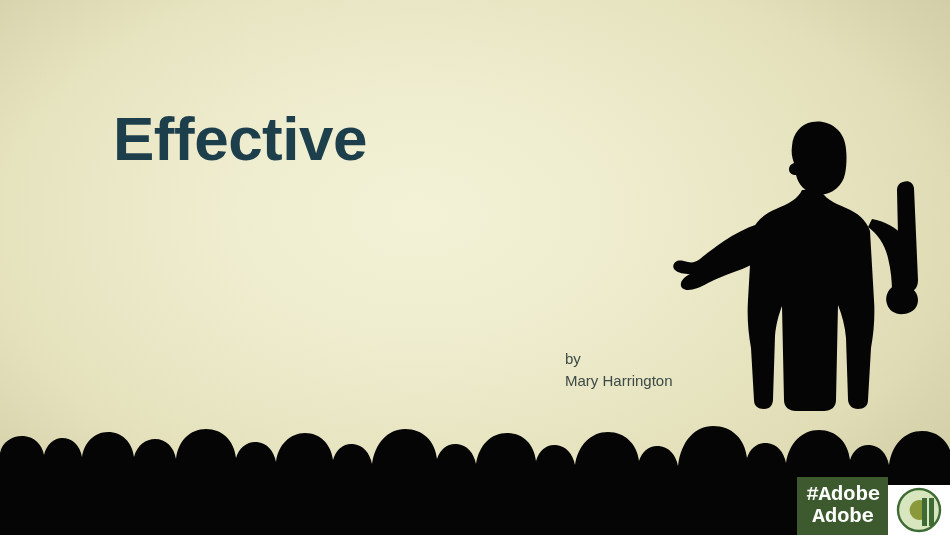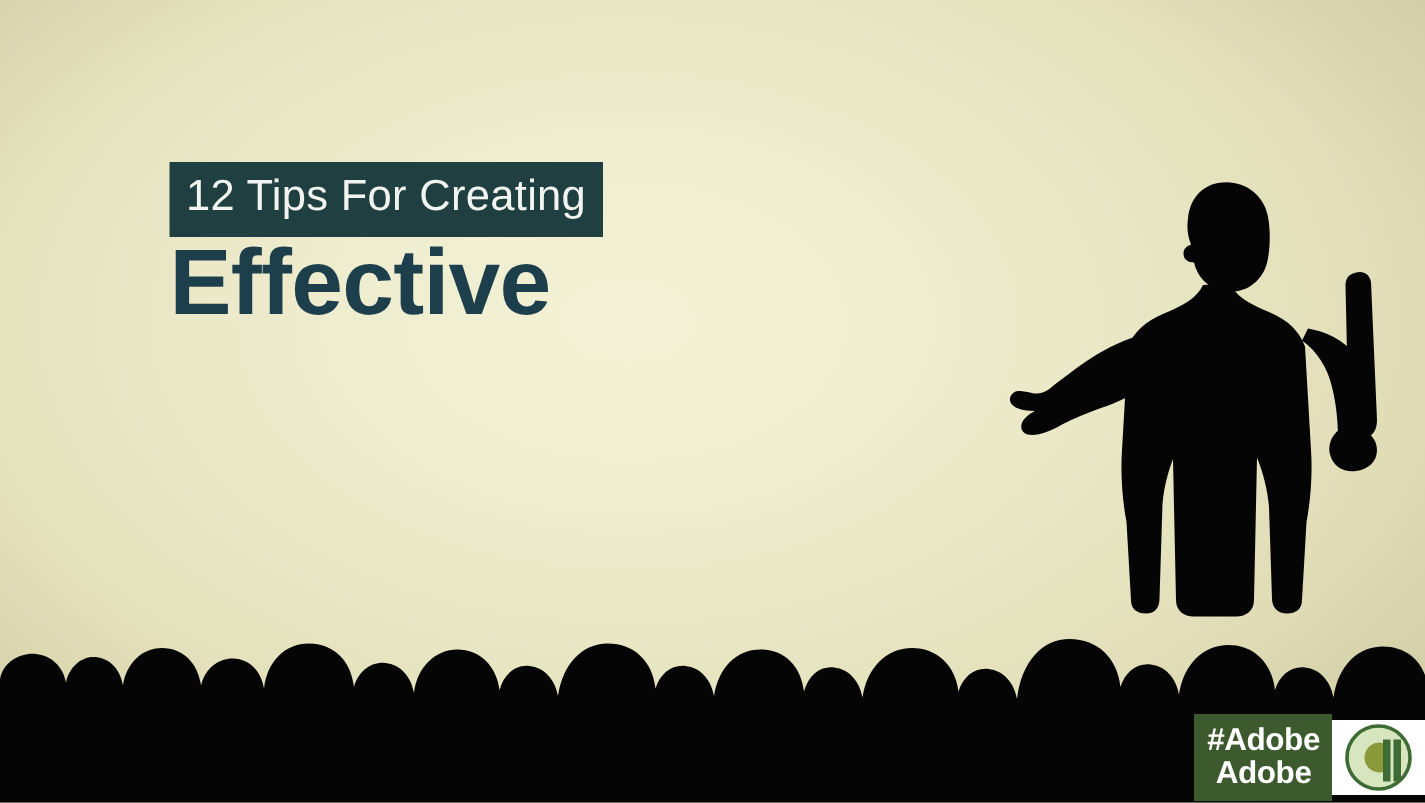--- a/index.html
+++ b/index.html
@@ -94,22 +94,23 @@
     line-height: 1.45;
   }
   #byline .b-line { display: block; white-space: nowrap; }
 
   
   #watermark {
     position: absolute;
     right: 0px;
     bottom: 0px;
     display: flex;
-    align-items: center;
+    align-items: flex-end;
     height: 60px;
+    font-family: Liberation Mono, monospace;
   }
   #wm-text {
     background: #3d5a2e;
     color: #ffffff;
     font-size: 21px;
     font-weight: bold;
     line-height: 1.06;
     padding: 7px 8px 7px 9px;
     display: flex;
     flex-direction: column;
@@ -221,26 +222,29 @@
                  C236,80 241,82 242,88
                  L246,180
                  C246,188 242,192 236,192
                  C230,192 227,188 227,181
                  L225,90 C225,86 227,83 231,82 Z"></path>
       </g>
     </svg>
   </div>
 
   <div id="text-block">
-    <div id="eyebrow-banner">12 Tips For Creating</div>
     <div id="title">
       <span class="line">Effective</span>
     </div>
   </div>
 
+  <div id="byline">
+    <span class="b-line">by</span>
+    <span class="b-line">Mary Harrington</span>
+  </div>
 
   <div id="watermark">
     <div id="wm-text">
       <span class="l1">#Adobe</span>
       <span class="l2">Adobe</span>
     </div>
     <div id="wm-logo">
       <svg width="50" height="50" viewBox="0 0 50 50" xmlns="http://www.w3.org/2000/svg">
         <circle cx="25" cy="25" r="21" fill="#d8e6bf" stroke="#3d6b33" stroke-width="2.4"></circle>
         <path d="M30,16 A10,10 0 1 0 30,34 Z" fill="#8a9a3a"></path>

